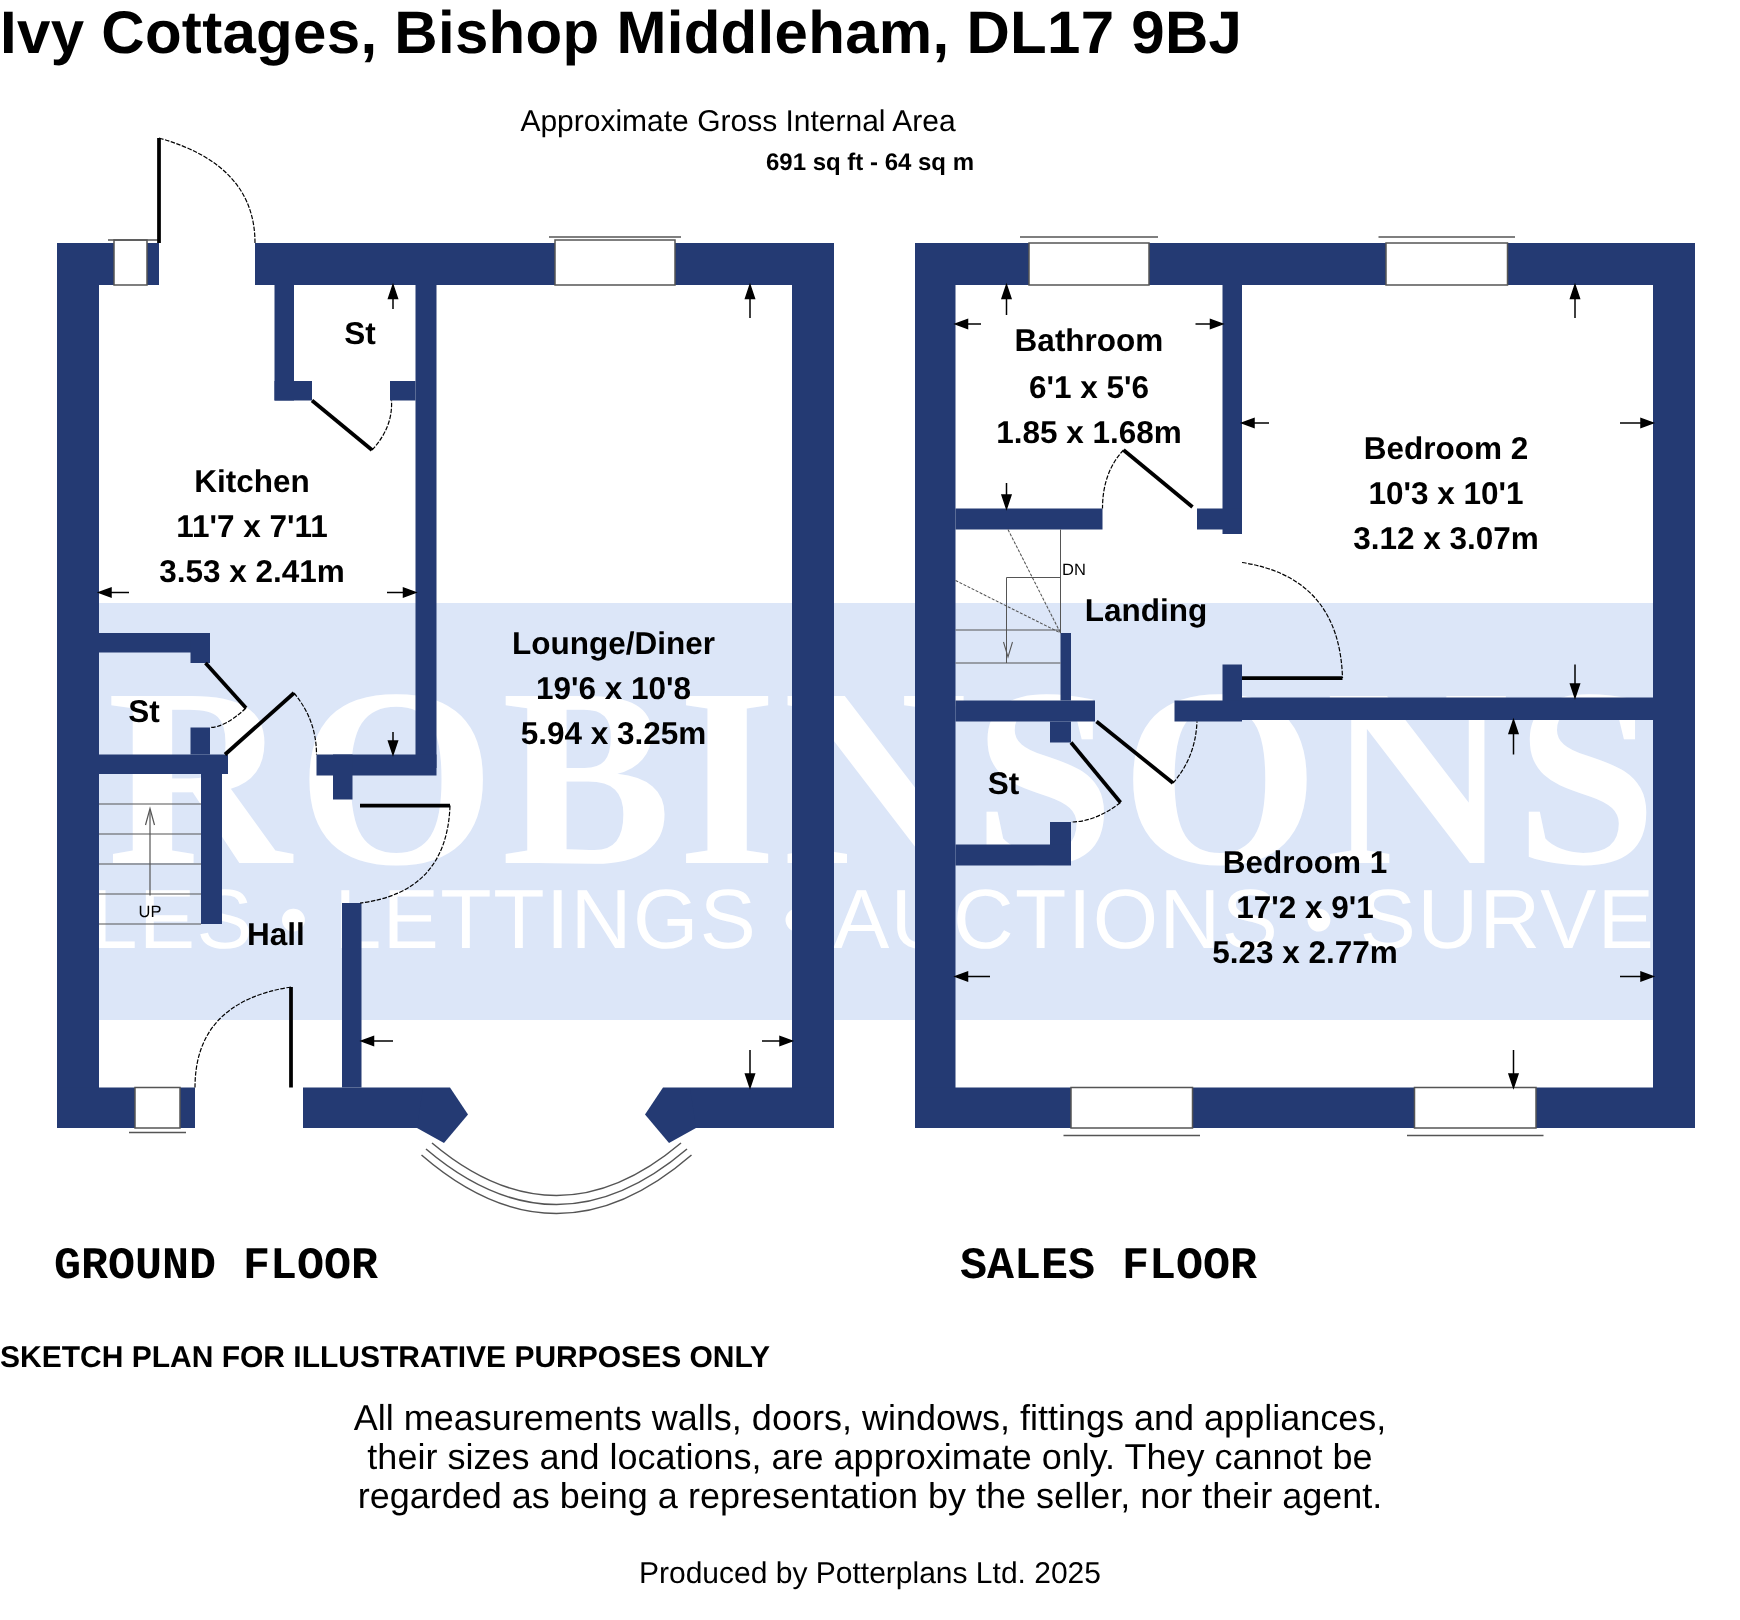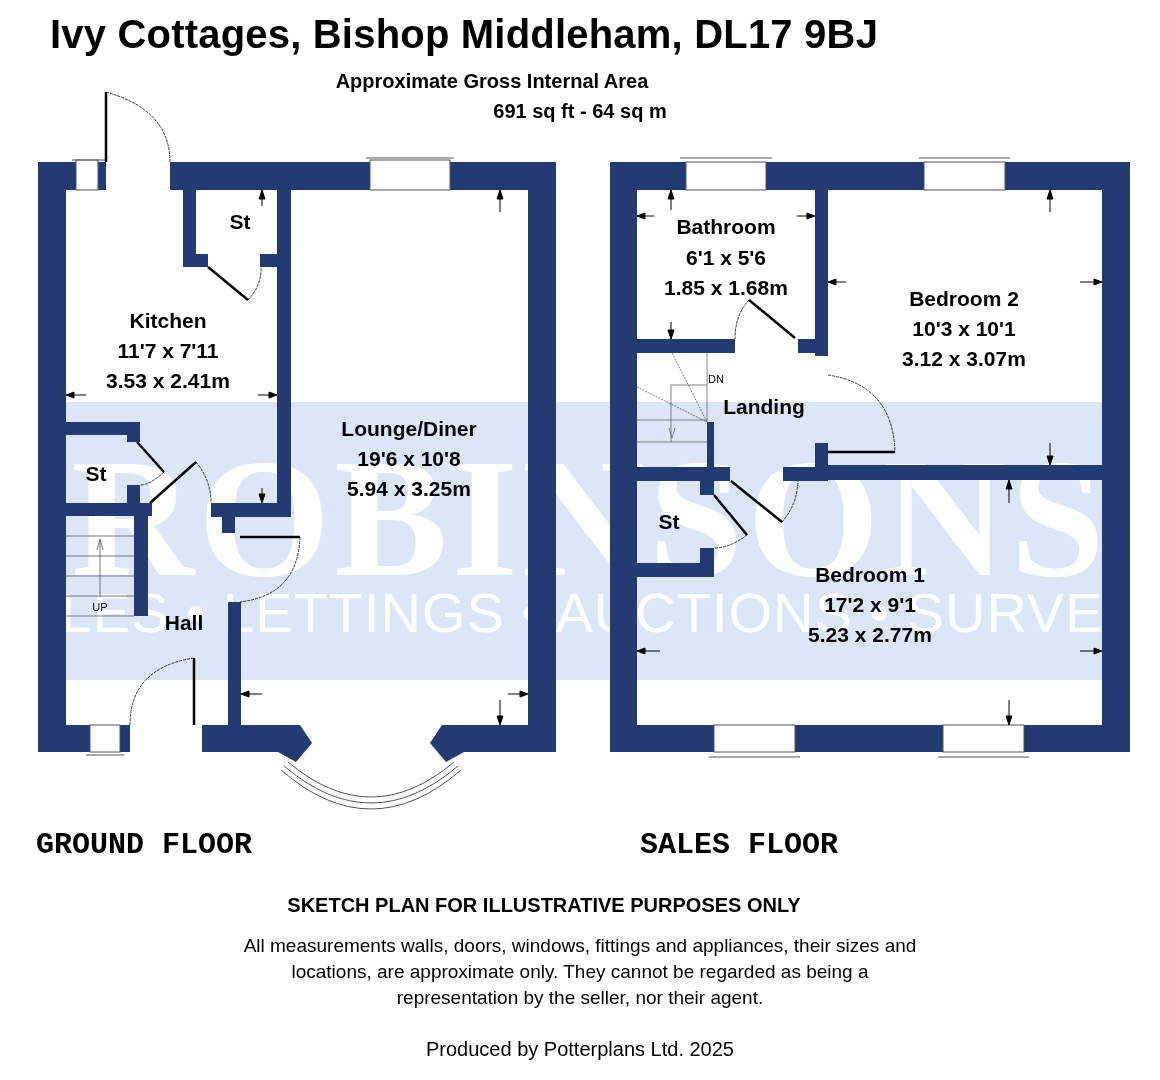--- a/index.html
+++ b/index.html
@@ -1,23 +1,23 @@
 <!DOCTYPE html>
 <html><head>
 <meta charset="utf-8">
 <style>
   html, body { margin:0; padding:0; background:#ffffff; }
   body { width:1160px; height:1080px; position:relative; overflow:hidden; font-family:"Liberation Sans", sans-serif; color:#000; }
-  .title { position:absolute; left:0; width:928px; top:12px; text-align:center; font-weight:bold; font-size:40px; letter-spacing:0.2px; }
-  .sub1 { position:absolute; left:0; width:984px; top:70px; text-align:center; font-weight:bold; font-size:20px; }
-  .sub2 { position:absolute; left:0; width:1160px; top:100px; text-align:center; font-weight:bold; font-size:20px; }
+  .title { position:absolute; left:0; width:928px; top:0; text-align:left; font-weight:bold; font-size:40px; letter-spacing:0.2px; }
+  .sub1 { position:absolute; left:0; width:984px; top:70px; text-align:center; font-weight:normal; font-size:20px; }
+  .sub2 { position:absolute; left:0; width:1160px; top:100px; text-align:center; font-weight:bold; font-size:16px; }
   svg.plan { position:absolute; left:0; top:0; }
   .floor-label { position:absolute; top:828px; font-weight:bold; font-size:30px;font-family:Liberation Mono, monospace; }
-  .disclaimer-head { position:absolute; left:0; width:1088px; top:894px; text-align:center; font-weight:bold; font-size:20px; }
-  .disclaimer { position:absolute; left:230px; width:700px; top:933px; text-align:center; font-size:19px; line-height:26px; }
+  .disclaimer-head { position:absolute; left:0; width:1088px; top:894px; font-weight:bold; font-size:20px; }
+  .disclaimer { position:absolute; left:230px; width:700px; top:933px; text-align:center; font-size:24px; line-height:26px; }
   .producer { position:absolute; left:0; width:1160px; top:1038px; text-align:center; font-size:20px; }
   .room { font-family:"Liberation Sans", sans-serif; font-weight:bold; font-size:21px; fill:#000; text-anchor:middle; }
   .small { font-family:"Liberation Sans", sans-serif; font-size:11px; fill:#000; text-anchor:middle; }
   .wm-big { font-family:"Liberation Serif", serif; font-weight:bold; font-size:170px; fill:#ffffff; text-anchor:middle; letter-spacing:4px; }
   .wm-small { font-family:"Liberation Sans", sans-serif; font-size:56px; fill:#ffffff; text-anchor:middle; letter-spacing:1px; }
 </style>
 </head>
 <body>
 
 <div class="title">Ivy Cottages, Bishop Middleham, DL17 9BJ</div>

